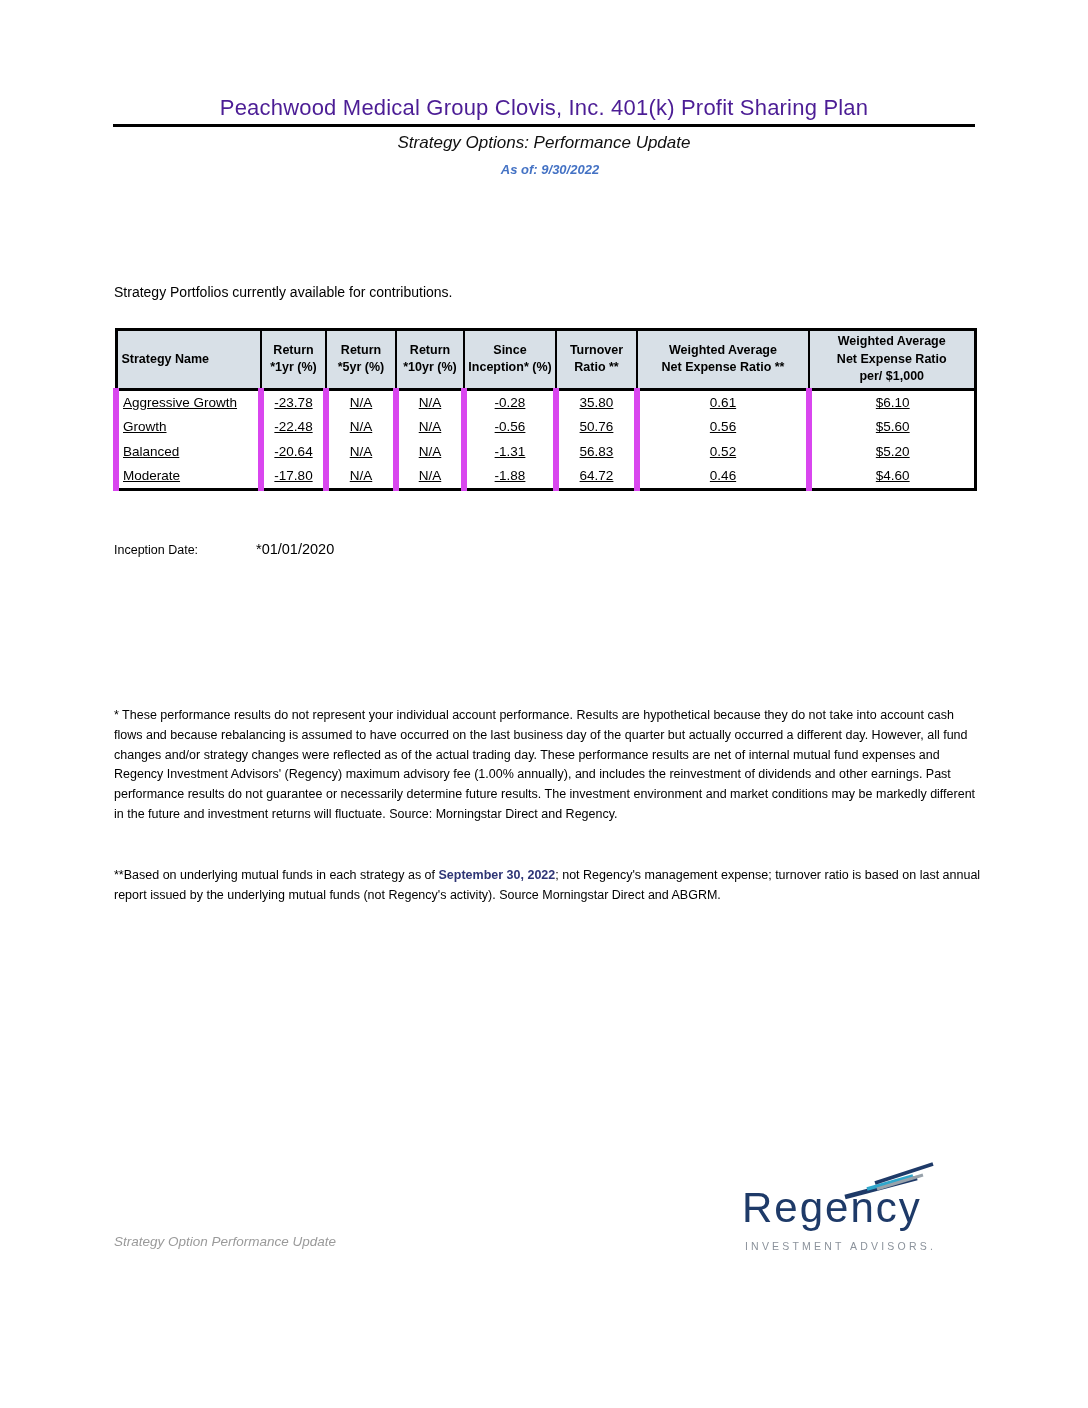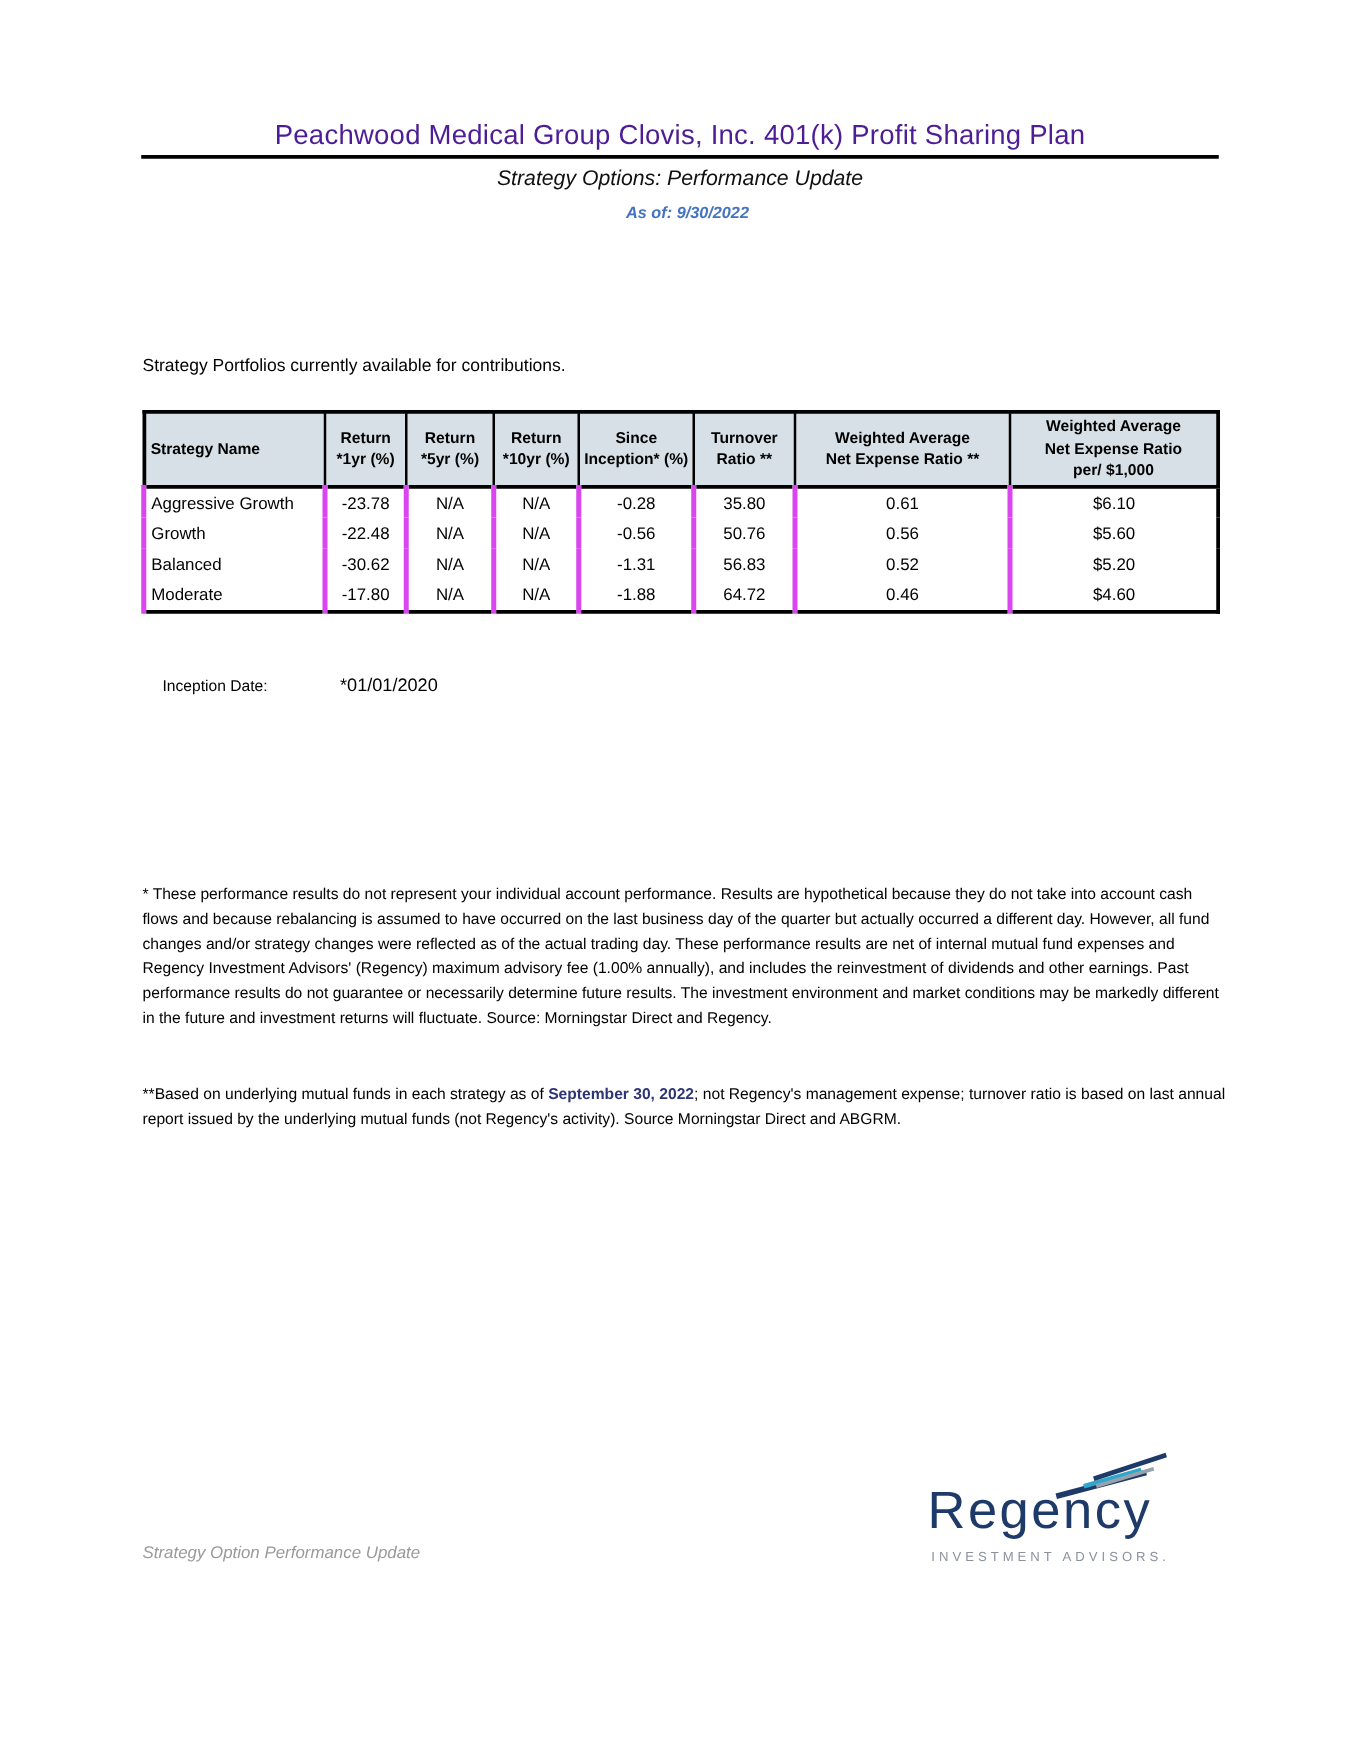--- a/index.html
+++ b/index.html
@@ -31,27 +31,27 @@
   table.perf thead tr { height:59px; }
   table.perf th {
     background:#d8e0e7; font-weight:bold; font-size:12.5px; line-height:1.4;
     text-align:center; vertical-align:middle; border:2px solid #000;
     border-bottom:3px solid #000; white-space:pre-line; padding:2px 2px;
   }
   table.perf th:first-child { text-align:left; padding-left:4px; }
   table.perf tbody tr { height:25px; }
   table.perf td {
     font-size:13.5px; text-align:center; vertical-align:middle;
-    border-left:4px solid #d946ef; border-right:2px solid #000;
-    border-top:none; border-bottom:none; padding:0 2px;
+    border-left:6px solid #d946ef; border-right:2px solid #000;
+    border-top:none; border-bottom:none; padding:0 2px;text-decoration:underline;
   }
   table.perf td:first-child { text-align:left; padding-left:4px; font-size:13.5px; }
 
   .inception { position:absolute; top:541px; left:114px; font-size:12.5px; }
-  .inception-label { display:inline-block; width:142px;margin-left:16px; }
+  .inception-label { display:inline-block; width:142px; }
   .inception-value { font-size:14.5px;margin-top:28px; }
 
   .footnote { position:absolute; left:114px; width:868px; font-size:12.5px; line-height:19.8px; color:#000; }
   .footnote-1 { top:706px; }
   .footnote-2 { top:866px; }
   .footnote-2 .fn-date { font-weight:bold; color:#2e3575;text-align:center; }
 
   .logo { position:absolute; left:742px; top:1158px; width:200px; height:102px; }
   .swoosh { position:absolute; left:101px; top:3px; width:92px; height:40px; }
   .wordmark {
@@ -126,21 +126,21 @@
           <td>-22.48</td>
           <td>N/A</td>
           <td>N/A</td>
           <td>-0.56</td>
           <td>50.76</td>
           <td>0.56</td>
           <td>$5.60</td>
         </tr>
         <tr>
           <td>Balanced</td>
-          <td>-30.62</td>
+          <td>-20.64</td>
           <td>N/A</td>
           <td>N/A</td>
           <td>-1.31</td>
           <td>56.83</td>
           <td>0.52</td>
           <td>$5.20</td>
         </tr>
         <tr>
           <td>Moderate</td>
           <td>-17.80</td>

